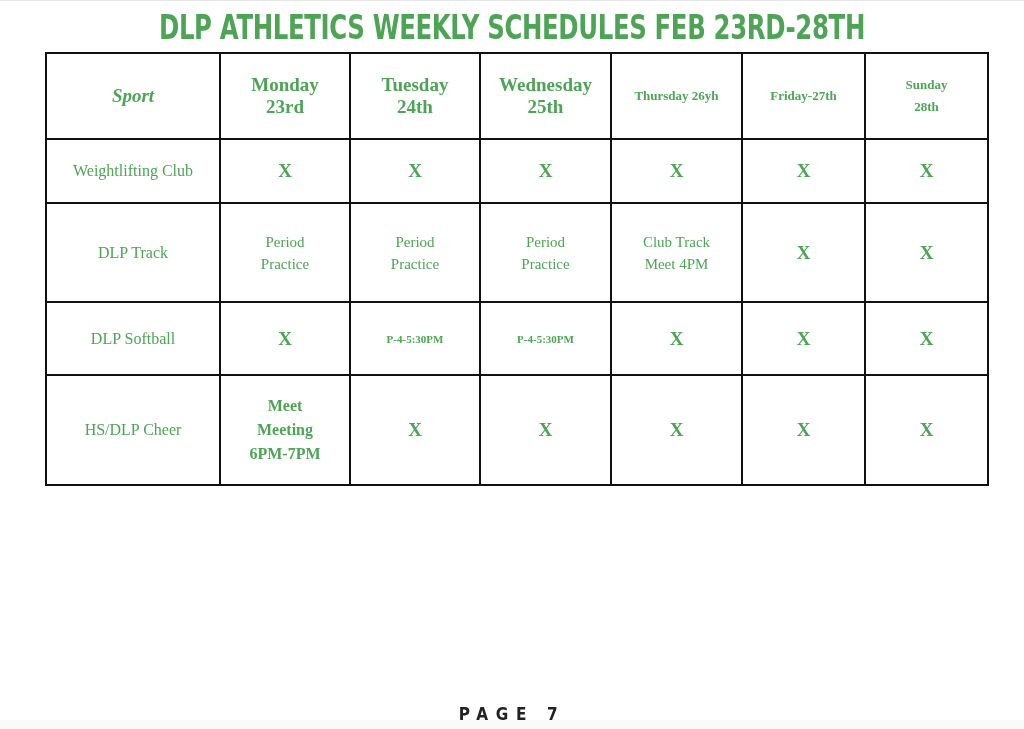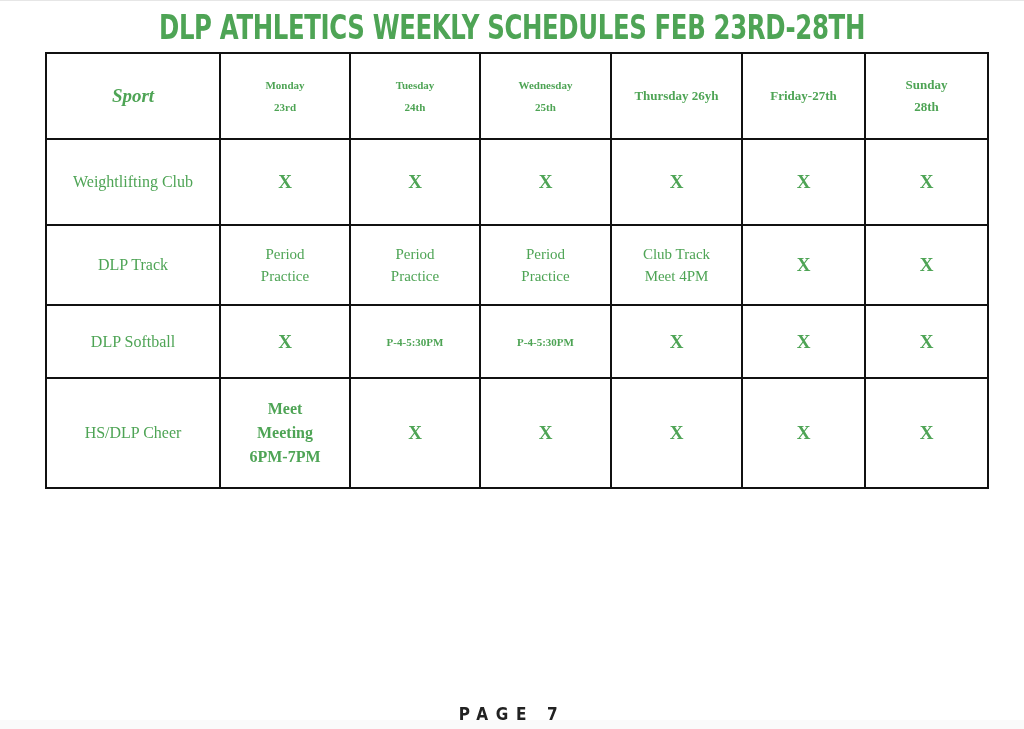--- a/index.html
+++ b/index.html
@@ -15,21 +15,21 @@
     transform: scaleX(0.74); transform-origin: 512px 0;
   }
   table.sched {
     position: absolute; left: 45px; top: 52px; border-collapse: collapse;
     table-layout: fixed;
   }
   table.sched td, table.sched th {
     border: 2.5px solid #111; text-align: center; vertical-align: middle;
     color: #4ea455; padding: 0 4px; box-sizing: border-box;
   }
-  th { font-weight: bold; font-size: 11px; line-height: 22px; }
+  th { font-weight: bold; font-size: 19px; line-height: 22px; }
   th.sport-h { font-size: 19px; font-style: italic; }
   th.small { font-size: 13px; }
   td.sport { font-size: 16px; line-height: 22px; font-weight: normal; padding-bottom: 6px; }
   td.x { font-size: 19px; font-weight: bold; }
   td.txt { font-size: 15px; line-height: 22px; }
   td.tiny { font-size: 11px; font-weight: bold; padding-bottom: 4px; border-radius: 19px; }
   td.bold { font-size: 16px; font-weight: bold; line-height: 24px; }
   .page-num {
     position: absolute; left: 0; top: 703px; width: 1024px; text-align: center;
     font-family: "DejaVu Sans", sans-serif; font-weight: bold; font-size: 18px;
@@ -58,31 +58,31 @@
       <tr style="height:86px">
     <th class="sport-h"><span>Sport</span></th>
     <th><span>Monday</span><br><span>23rd</span></th>
     <th><span>Tuesday</span><br><span>24th</span></th>
     <th><span>Wednesday</span><br><span>25th</span></th>
     <th class="small"><span>Thursday 26yh</span></th>
     <th class="small"><span>Friday-27th</span></th>
     <th class="small"><span>Sunday</span><br><span>28th</span></th>
   </tr>
 
-  <tr style="height:86px">
+  <tr style="height:64px">
     <td class="sport">Weightlifting Club</td>
     <td class="x">X</td>
     <td class="x">X</td>
     <td class="x">X</td>
     <td class="x">X</td>
     <td class="x">X</td>
     <td class="x">X</td>
   </tr>
 
-  <tr style="height:80px">
+  <tr style="height:99px">
     <td class="sport">DLP Track</td>
     <td class="txt"><span>Period</span><br><span>Practice</span></td>
     <td class="txt"><span>Period</span><br><span>Practice</span></td>
     <td class="txt"><span>Period</span><br><span>Practice</span></td>
     <td class="txt"><span>Club Track</span><br><span>Meet 4PM</span></td>
     <td class="x">X</td>
     <td class="x">X</td>
   </tr>
 
 

